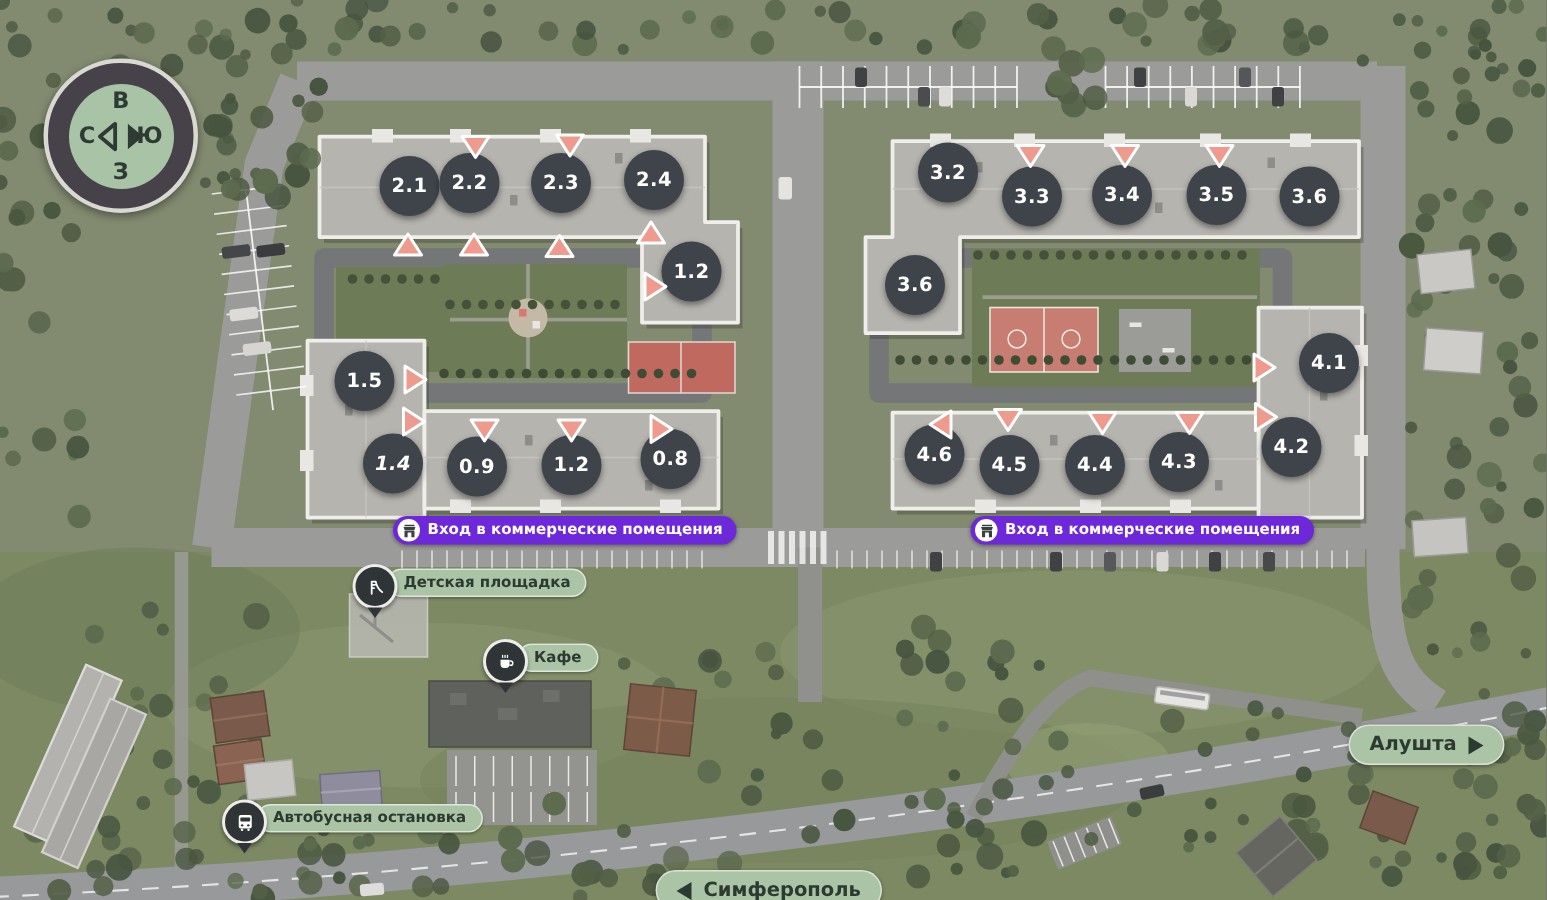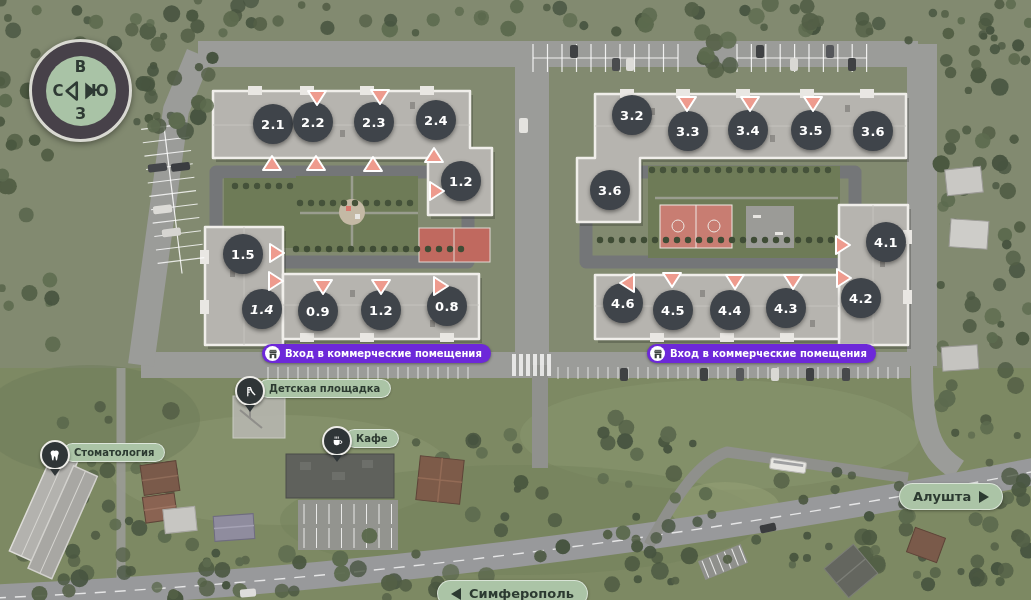--- a/index.html
+++ b/index.html
@@ -938,37 +938,42 @@
         <span>Вход в коммерческие помещения</span>
       </div>
       <div class="poi" style="left: 235px; top: 376px;">
         <div class="pin">
           <svg viewBox="0 0 24 24" width="13" height="13" fill="none" stroke="currentColor" stroke-width="2.2" stroke-linecap="round">
             <path d="M7 20V5M7 5h5M7 9h4M7 13h3M12 5c1 6 4 10 8 13"></path>
           </svg>
         </div>
         <span class="green-pill">Детская площадка</span>
       </div>
-      <div class="poi" style="left: 40px; top: 440px;">
-        <div class="pin">
-          <svg viewBox="0 0 24 24" width="13" height="13">
-            <path fill="currentColor" d="M12 4c-1.9 0-2.6-1.2-4.6-1.2-2.8 0-4.4 2.1-4.4 4.5 0 2.2 1.1 3.3 1.6 5.2.5 1.8.6 8.8 2.6 8.8 1.7 0 1.2-5.3 2.4-7.2.5-.8 1.3-.8 1.8 0 1.2 1.9.7 7.2 2.4 7.2 2 0 2.1-7 2.6-8.8.5-1.9 1.6-3 1.6-5.2 0-2.4-1.6-4.5-4.4-4.5-2 0-2.7 1.2-4.6 1.2z"></path>
-          </svg>
-        </div>
-        <span class="green-pill">Стоматология</span>
-      </div>
       <div class="poi" style="left: 322px; top: 426px;">
         <div class="pin">
           <svg viewBox="0 0 24 24" width="13" height="13">
             <path fill="currentColor" d="M5 9h11v5.5A4.5 4.5 0 0 1 11.5 19h-2A4.5 4.5 0 0 1 5 14.5z"></path>
             <path fill="none" stroke="currentColor" stroke-width="1.8" d="M16 10.5h1.4a2.6 2.6 0 0 1 0 5.2H16"></path>
             <path fill="none" stroke="currentColor" stroke-width="1.6" stroke-linecap="round" d="M7.5 3.5v2.6M10.5 3.5v2.6M13.5 3.5v2.6"></path>
           </svg>
         </div>
         <span class="green-pill">Кафе</span>
+      </div>
+      <div class="poi" style="left: 148px; top: 533px;">
+        <div class="pin">
+          <svg viewBox="0 0 24 24" width="13" height="13">
+            <rect x="4" y="2.5" width="16" height="16.5" rx="2.5" fill="currentColor"></rect>
+            <rect x="6" y="5.5" width="12" height="5" rx="1" fill="#2f3537"></rect>
+            <circle cx="8.2" cy="15.2" r="1.5" fill="#2f3537"></circle>
+            <circle cx="15.8" cy="15.2" r="1.5" fill="#2f3537"></circle>
+            <rect x="6.5" y="19.5" width="3" height="2.5" rx="1" fill="currentColor"></rect>
+            <rect x="14.5" y="19.5" width="3" height="2.5" rx="1" fill="currentColor"></rect>
+          </svg>
+        </div>
+        <span class="green-pill">Автобусная остановка</span>
       </div>
       <div class="roadsign" style="left: 437px; top: 560px; margin-top: 20px;">
         <div class="arr-l"></div>
         <span>Симферополь</span>
       </div>
       <div class="roadsign" style="left: 899px; top: 483px;">
         <span>Алушта</span>
         <div class="arr-r"></div>
       </div>
     </div>

